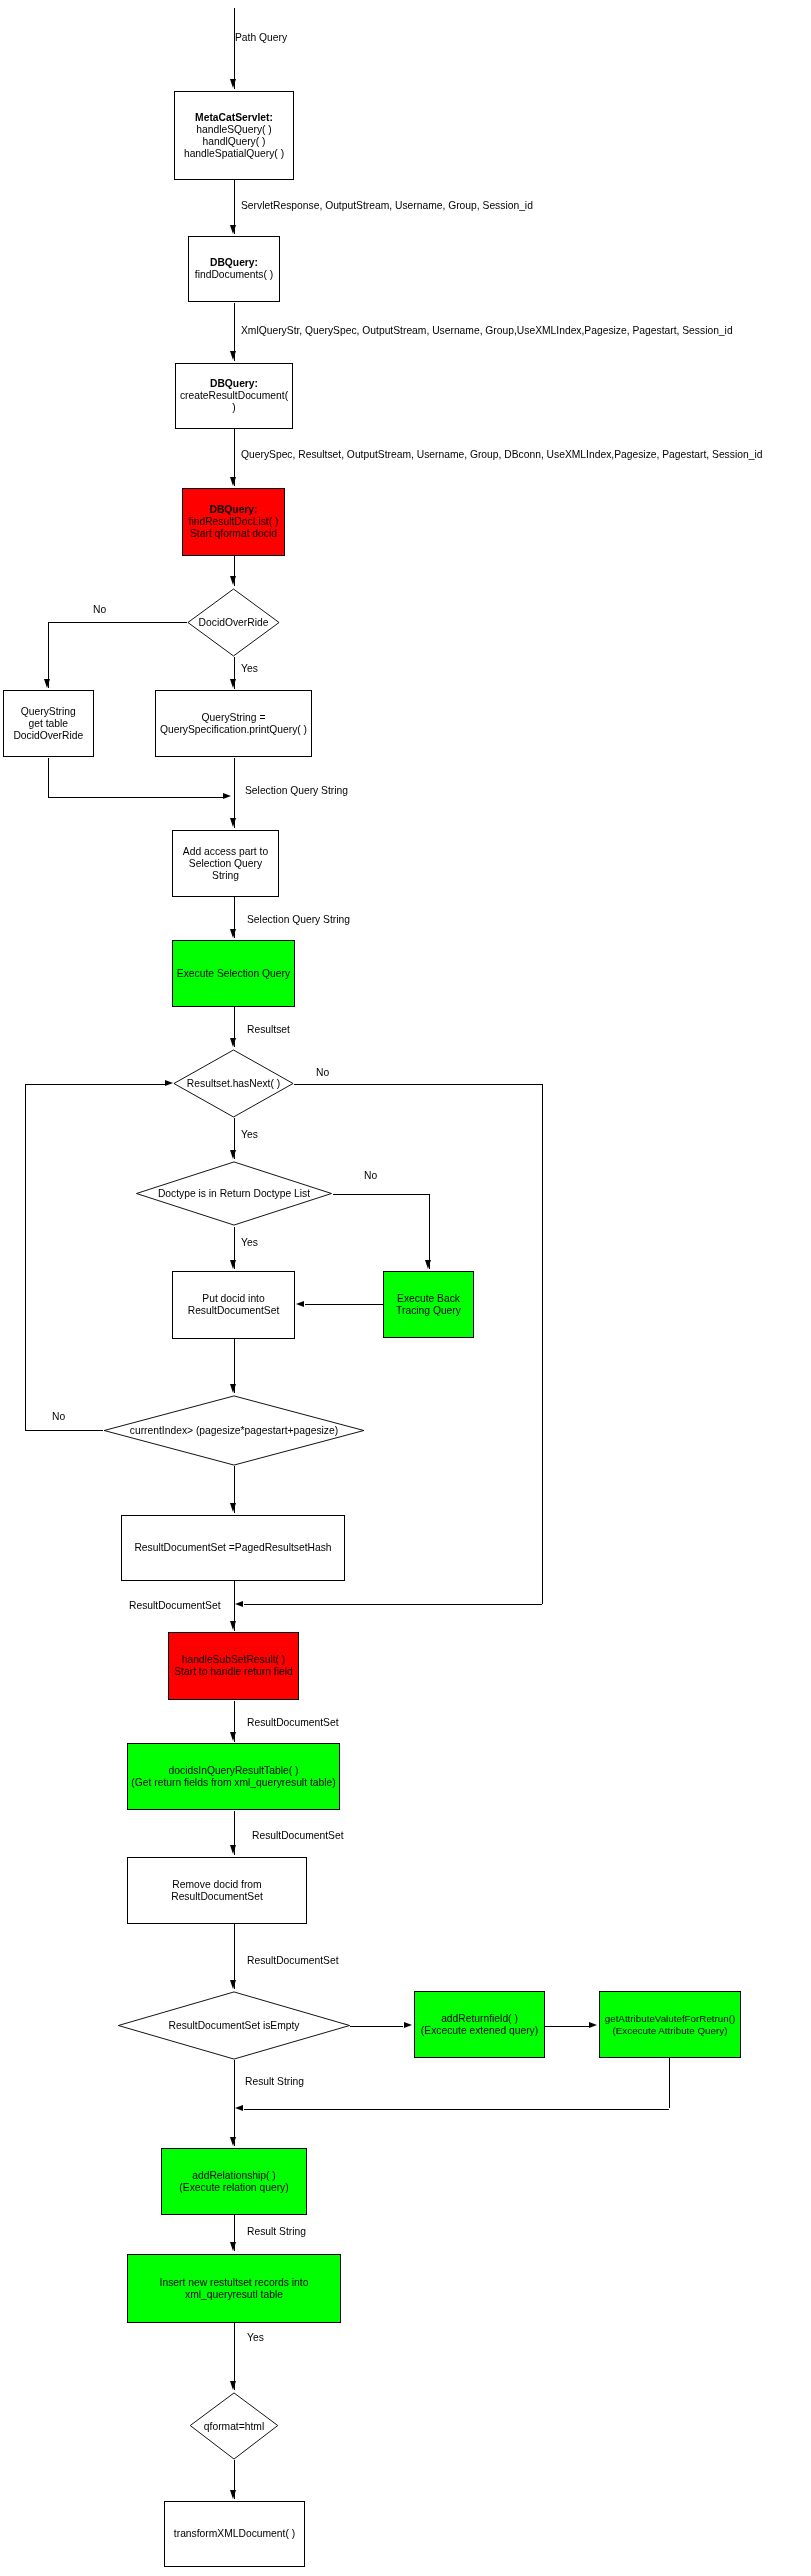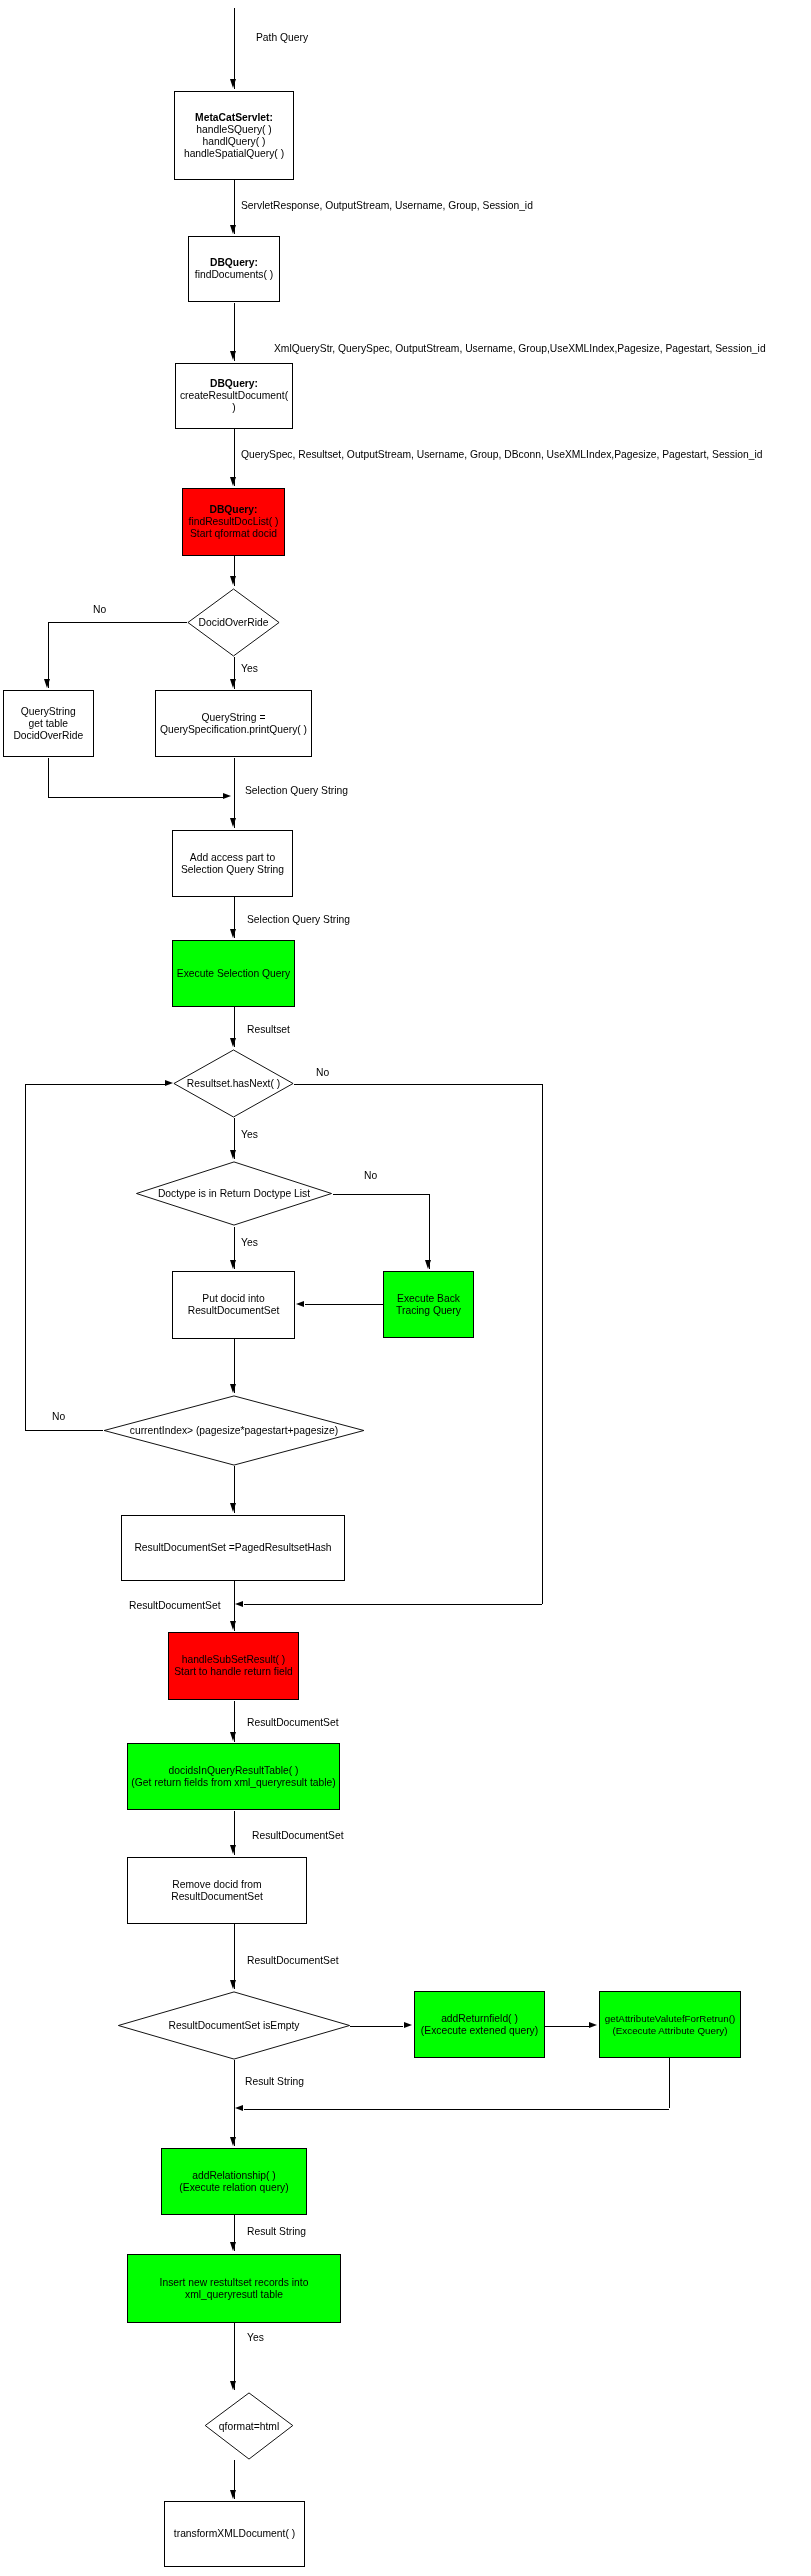--- a/index.html
+++ b/index.html
@@ -123,23 +123,23 @@
 
   <div class="vline" style="left:234px;top:2215px;height:36px;"></div>
   <div class="arrD" style="left:230px;top:2242px;"></div>
 
   <div class="vline" style="left:234px;top:2323px;height:67px;"></div>
   <div class="arrD" style="left:230px;top:2381px;"></div>
 
   <div class="vline" style="left:234px;top:2460px;height:39px;"></div>
   <div class="arrD" style="left:230px;top:2490px;"></div>
 
-  <div class="lbl" style="left:256px;top:32px;">Path Query</div>
+  <div class="lbl" style="left:235px;top:32px;">Path Query</div>
   <div class="lbl" style="left:241px;top:200px;">ServletResponse, OutputStream,  Username, Group, Session_id</div>
-  <div class="lbl" style="left:241px;top:343px;margin-left:33px;">XmlQueryStr, QuerySpec, OutputStream, Username, Group,UseXMLIndex,Pagesize, Pagestart, Session_id</div>
+  <div class="lbl" style="left:241px;top:325px;">XmlQueryStr, QuerySpec, OutputStream, Username, Group,UseXMLIndex,Pagesize, Pagestart, Session_id</div>
   <div class="lbl" style="left:241px;top:449px;">QuerySpec, Resultset, OutputStream, Username, Group, DBconn, UseXMLIndex,Pagesize, Pagestart, Session_id</div>
   <div class="lbl" style="left:93px;top:604px;">No</div>
   <div class="lbl" style="left:241px;top:663px;">Yes</div>
   <div class="lbl" style="left:245px;top:785px;">Selection Query String</div>
   <div class="lbl" style="left:247px;top:914px;">Selection Query String</div>
   <div class="lbl" style="left:247px;top:1024px;">Resultset</div>
   <div class="lbl" style="left:316px;top:1067px;">No</div>
   <div class="lbl" style="left:241px;top:1129px;">Yes</div>
   <div class="lbl" style="left:364px;top:1170px;">No</div>
   <div class="lbl" style="left:241px;top:1237px;">Yes</div>
@@ -186,21 +186,21 @@
     <div>QueryString</div>
     <div>get table</div>
     <div>DocidOverRide</div>
   </div>
 
   <div class="node" style="left:155px;top:690px;width:157px;height:67px;">
     <div>QueryString =</div>
     <div>QuerySpecification.printQuery( )</div>
   </div>
 
-  <div class="node" style="left:172px;top:830px;width:121px;height:67px;">
+  <div class="node" style="left:172px;top:830px;width:107px;height:67px;">
     <div>Add access part to</div>
     <div>Selection Query String</div>
   </div>
 
   <div class="node green" style="left:172px;top:940px;width:123px;height:67px;">
     <div>Execute Selection Query</div>
   </div>
 
   <div class="diamond" style="left:173px;top:1049px;width:121px;height:69px;">
     <svg width="121" height="69" viewBox="0 0 130 74">
@@ -271,21 +271,21 @@
   <div class="node green" style="left:161px;top:2148px;width:146px;height:67px;">
     <div>addRelationship( )</div>
     <div>(Execute relation query)</div>
   </div>
 
   <div class="node green" style="left:127px;top:2254px;width:214px;height:69px;">
     <div>Insert new restultset records into</div>
     <div>xml_queryresutl table</div>
   </div>
 
-  <div class="diamond" style="left:204px;top:2392px;width:90px;height:68px;">
+  <div class="diamond" style="left:189px;top:2392px;width:90px;height:68px;">
     <svg width="90" height="68" viewBox="0 0 96 73">
         <polygon points="48,1 95,36 48,72 1,36" fill="#ffffff" stroke="#000000" stroke-width="1"></polygon>
       </svg>
     <div class="dlbl">qformat=html</div>
   </div>
 
   <div class="node" style="left:164px;top:2501px;width:141px;height:66px;">
     <div>transformXMLDocument( )</div>
   </div>
 

